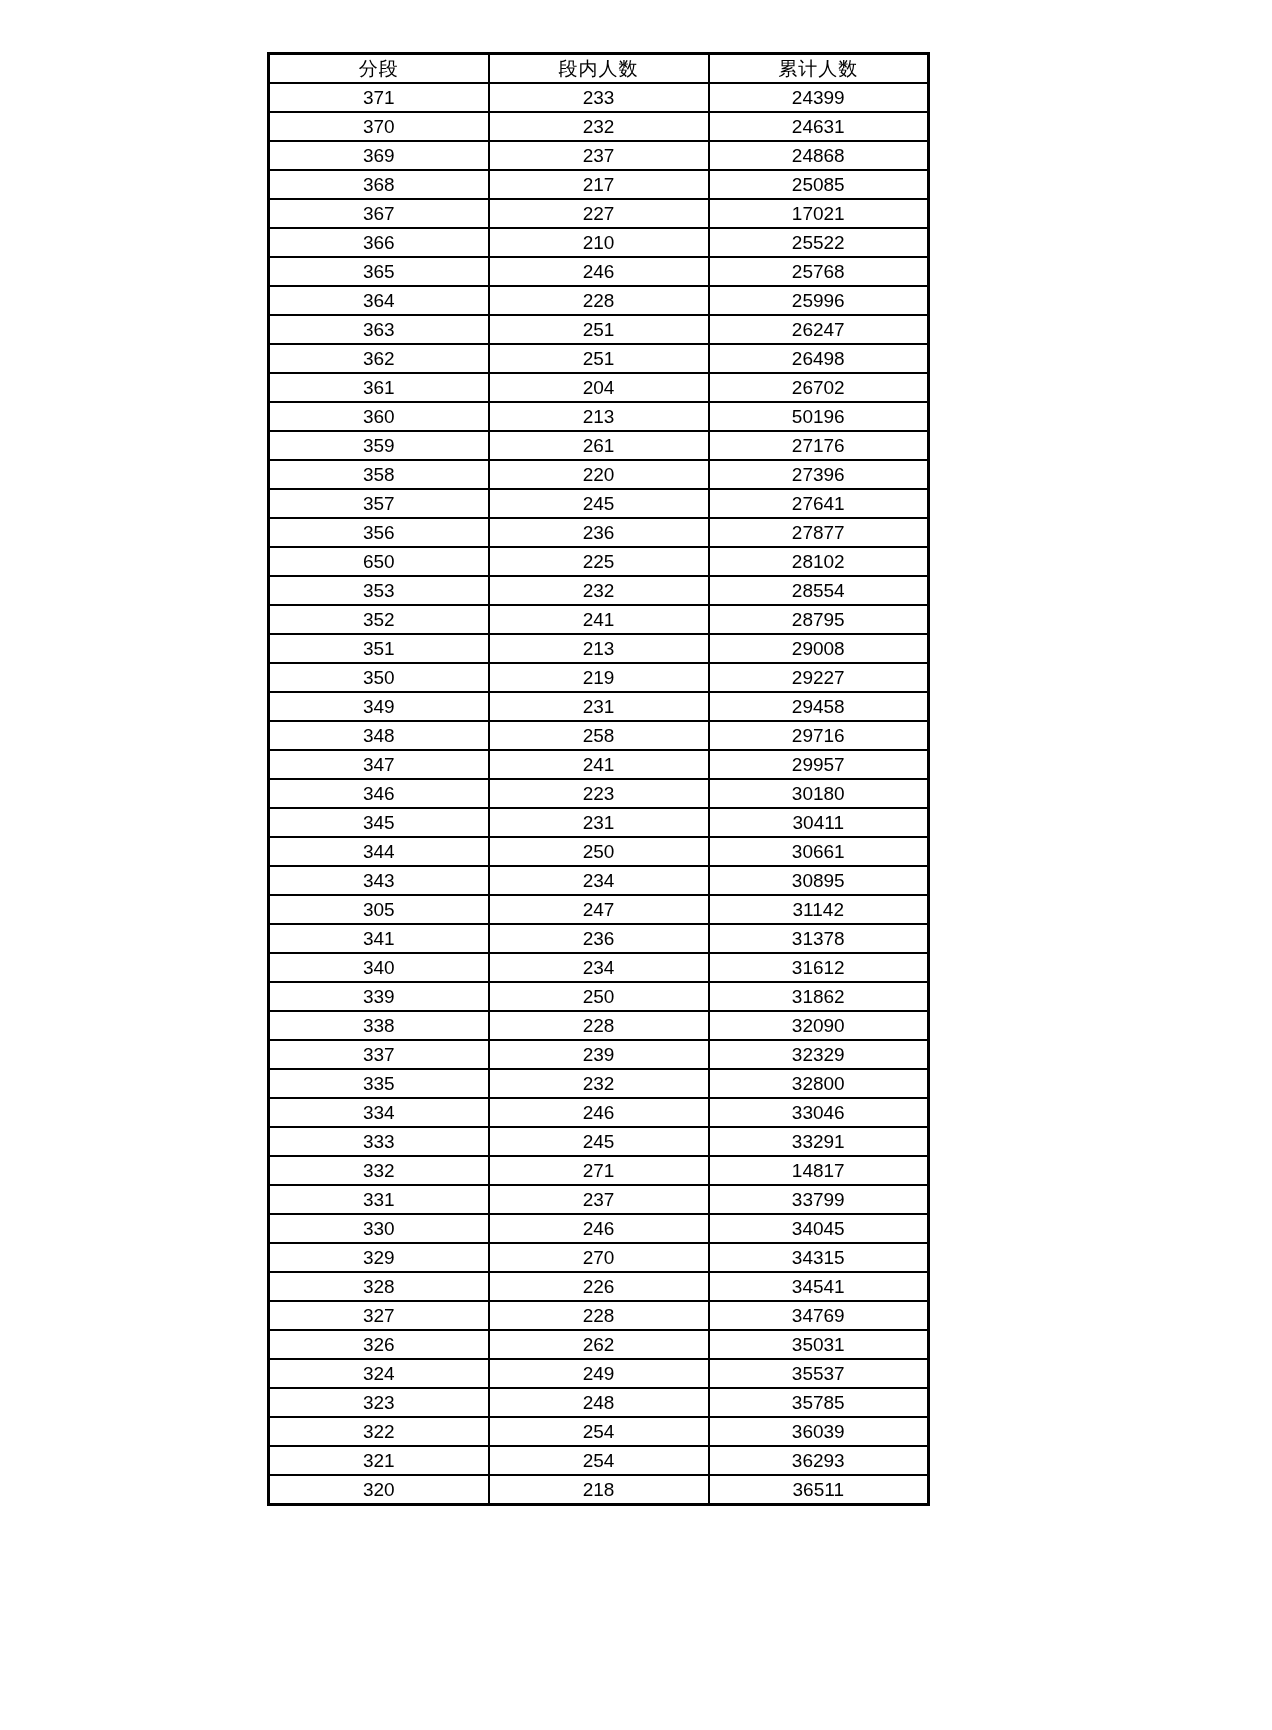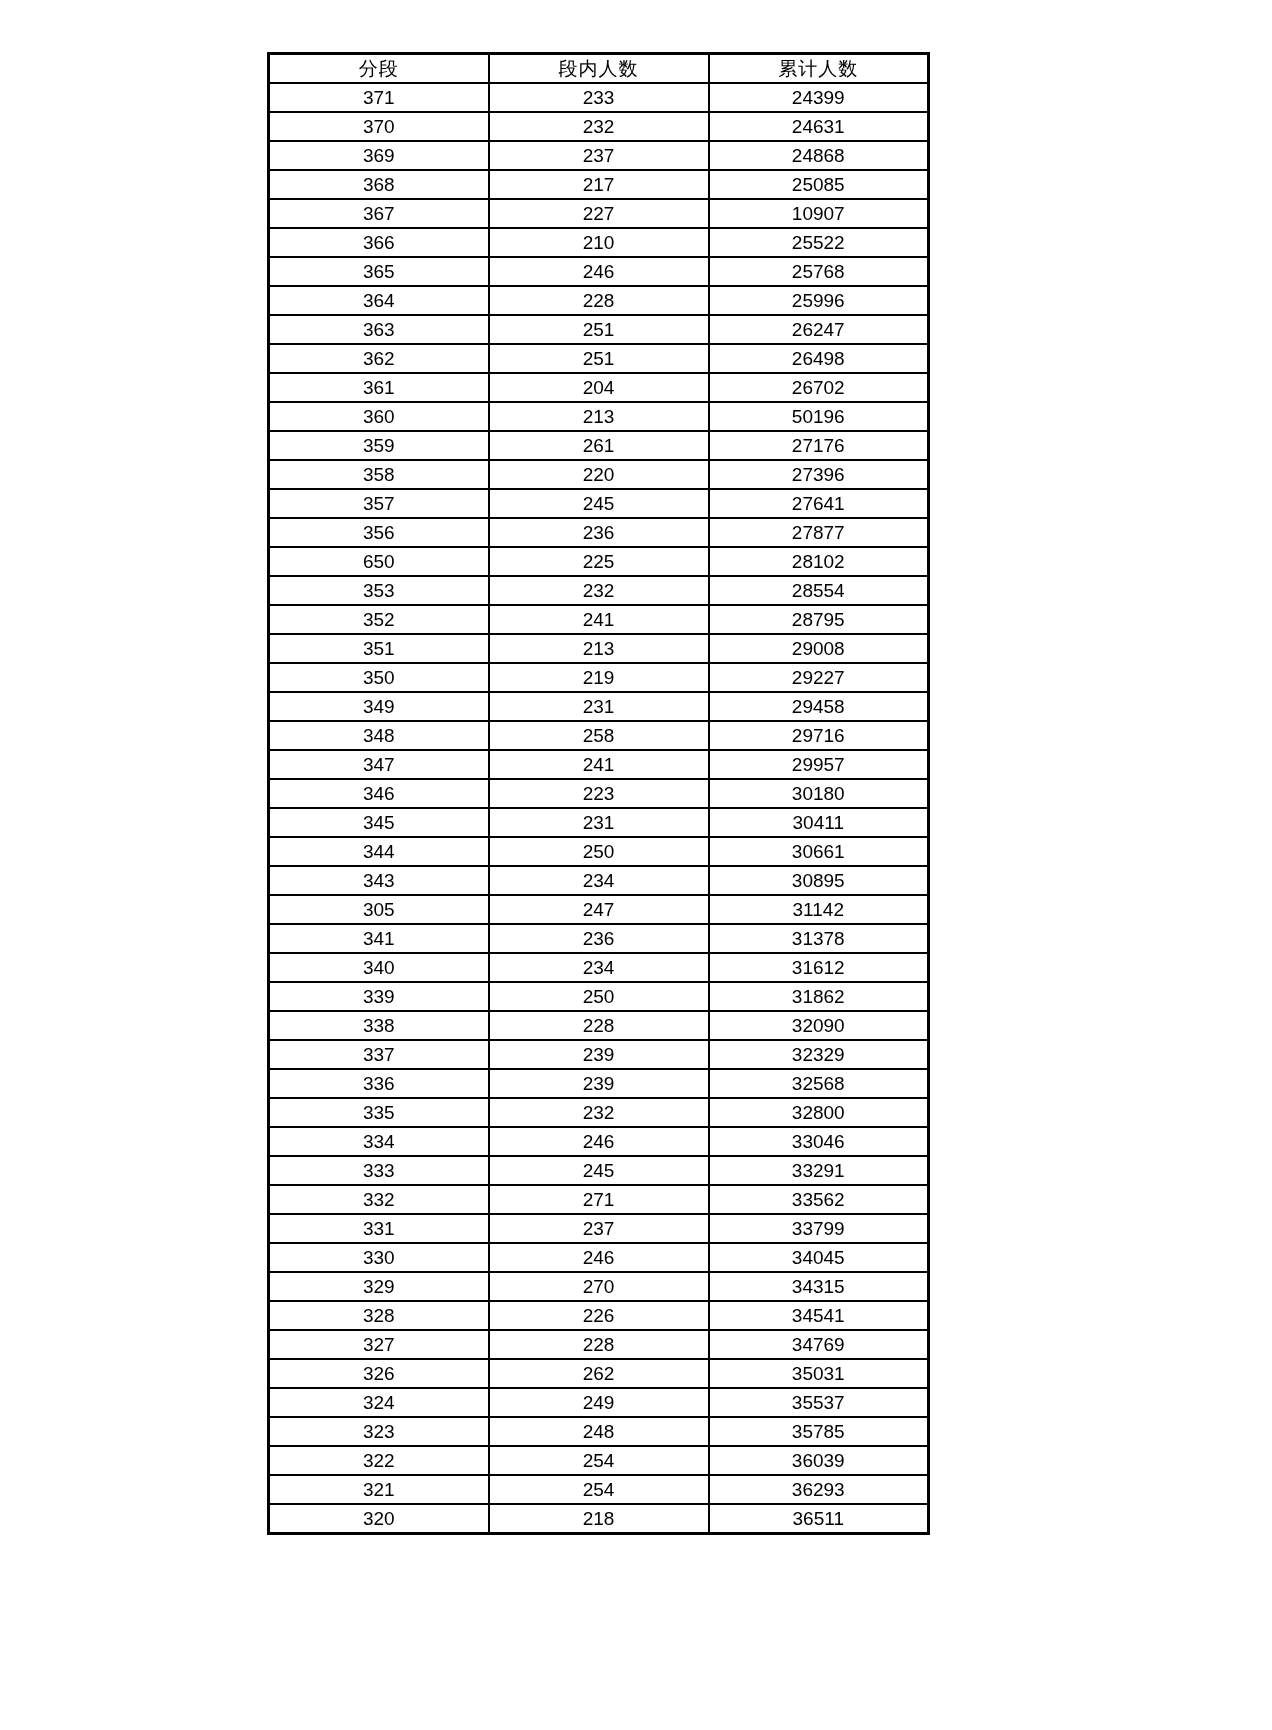--- a/index.html
+++ b/index.html
@@ -90,21 +90,21 @@
           <td>24868</td>
         </tr>
         <tr>
           <td>368</td>
           <td>217</td>
           <td>25085</td>
         </tr>
         <tr>
           <td>367</td>
           <td>227</td>
-          <td>10907</td>
+          <td>17021</td>
         </tr>
         <tr>
           <td>366</td>
           <td>210</td>
           <td>25522</td>
         </tr>
         <tr>
           <td>365</td>
           <td>246</td>
           <td>25768</td>
@@ -238,43 +238,38 @@
           <td>338</td>
           <td>228</td>
           <td>32090</td>
         </tr>
         <tr>
           <td>337</td>
           <td>239</td>
           <td>32329</td>
         </tr>
         <tr>
-          <td>336</td>
-          <td>239</td>
-          <td>32568</td>
-        </tr>
-        <tr>
           <td>335</td>
           <td>232</td>
           <td>32800</td>
         </tr>
         <tr>
           <td>334</td>
           <td>246</td>
           <td>33046</td>
         </tr>
         <tr>
           <td>333</td>
           <td>245</td>
           <td>33291</td>
         </tr>
         <tr>
           <td>332</td>
           <td>271</td>
-          <td>33562</td>
+          <td>14817</td>
         </tr>
         <tr>
           <td>331</td>
           <td>237</td>
           <td>33799</td>
         </tr>
         <tr>
           <td>330</td>
           <td>246</td>
           <td>34045</td>

